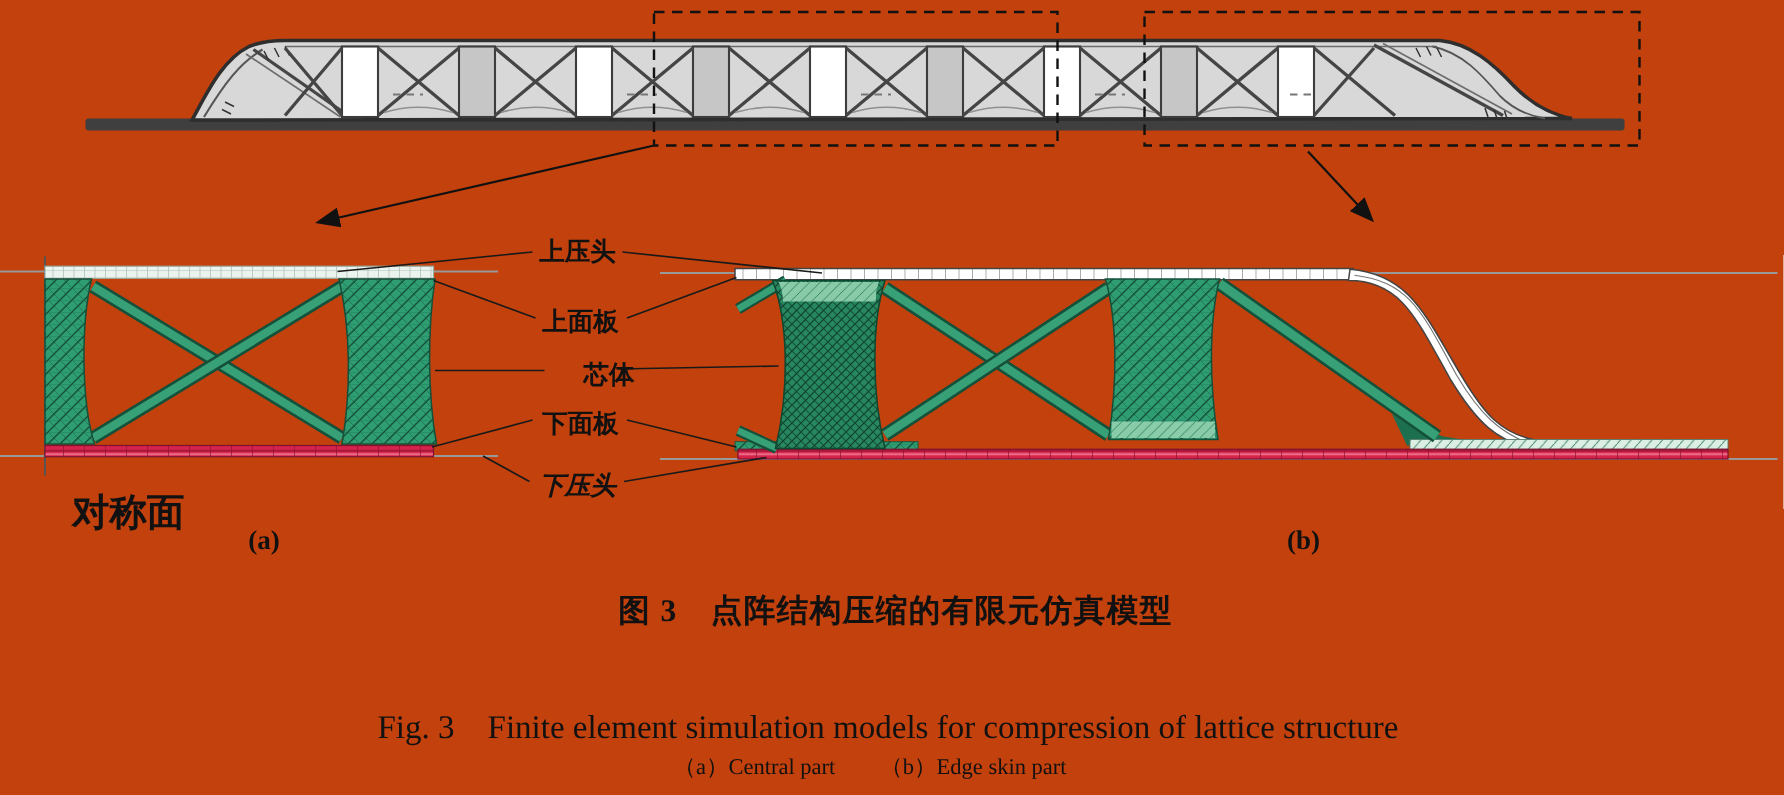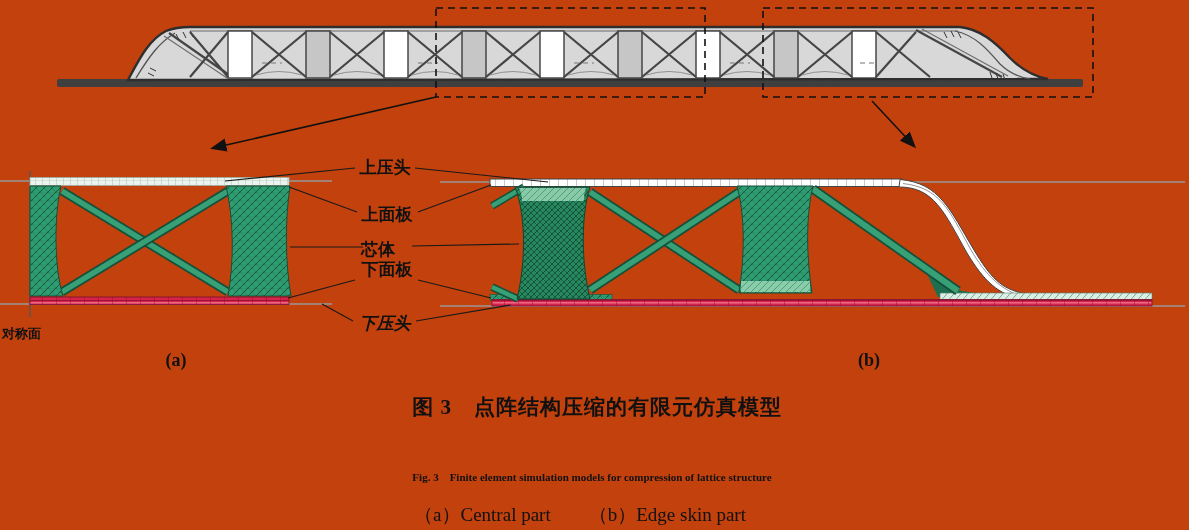--- a/index.html
+++ b/index.html
@@ -2,26 +2,26 @@
 <html><head>
 <meta charset="utf-8">
 <style>
   html,body{margin:0;padding:0;background:#ffffff;}
   #page{position:relative;width:1189px;height:530px;background:#c2410c;overflow:hidden;
         font-family:"Liberation Serif", serif;}
   #fig-svg{position:absolute;left:0;top:0;}
   .txt{position:absolute;white-space:nowrap;color:#111;}
   .part-lbl{font-size:17px;font-weight:700;transform:translateX(-50%);
             font-family:"Liberation Serif", serif;}
-  .sym-lbl{font-size:13px;font-weight:700;}
+  .sym-lbl{font-size:25px;font-weight:700;margin-left:46px;}
   .subfig{font-size:18px;font-weight:700;transform:translateX(-50%);}
   .cap-zh1{font-size:21px;font-weight:700;transform:translateX(-50%);letter-spacing:1px;}
   .cap-zh2{font-size:19px;font-weight:600;transform:translateX(-50%);letter-spacing:1px;}
-  .cap-en1{font-size:11px;font-weight:700;transform:translateX(-50%);}
-  .cap-en2{font-size:19px;font-weight:400;transform:translateX(-50%);}
+  .cap-en1{font-size:22px;font-weight:400;transform:translateX(-50%);}
+  .cap-en2{font-size:15px;font-weight:400;transform:translateX(-50%);}
 </style>
 </head>
 <body>
 
 <div id="page">
 
 <svg id="fig-svg" width="1189" height="530" viewBox="0 0 1189 530">
   <defs>
     <marker id="ah" markerWidth="11" markerHeight="9" refX="9" refY="4.5" orient="auto">
       <polygon points="0,0 11,4.5 0,9" fill="#111"></polygon>
@@ -201,22 +201,22 @@
         <path d="M412,246 L519,244"></path>
     <path d="M355,280 L288,298"></path>  
         <path d="M418,280 L491,298"></path>
     <path d="M353,321 L322,304"></path>  
         <path d="M416,321 L511,305"></path>
   </g>
 </svg>
 
   <div class="txt part-lbl" style="left:385px;top:156px;">上压头</div>
   <div class="txt part-lbl" style="left:387px;top:203px;text-align:center;">上面板</div>
-  <div class="txt part-lbl" style="left:378px;top:238px;font-family:Liberation Serif, serif;">芯体</div>
-  <div class="txt part-lbl" style="left:387px;top:258px;">下面板</div>
+  <div class="txt part-lbl" style="left:406px;top:238px;font-family:Liberation Serif, serif;">芯体</div>
+  <div class="txt part-lbl" style="left:387px;top:271px;">下面板</div>
   <div class="txt part-lbl" style="left:385px;top:312px;font-style:italic;">下压头</div>
 
   <div class="txt sym-lbl" style="left:2px;top:325px;">对称面</div>
 
   <div class="txt subfig" style="left:176px;top:350px;">(a)</div>
   <div class="txt subfig" style="left:869px;top:350px;">(b)</div>
 
   <div class="txt cap-zh1" style="left:597px;top:393px;">图 3　点阵结构压缩的有限元仿真模型</div>
   <div class="txt cap-en1" style="left:592px;top:470px;">Fig. 3　Finite element simulation models for compression of lattice structure</div>
   <div class="txt cap-en2" style="left:580px;top:502px;">（a）Central part　　（b）Edge skin part</div>

